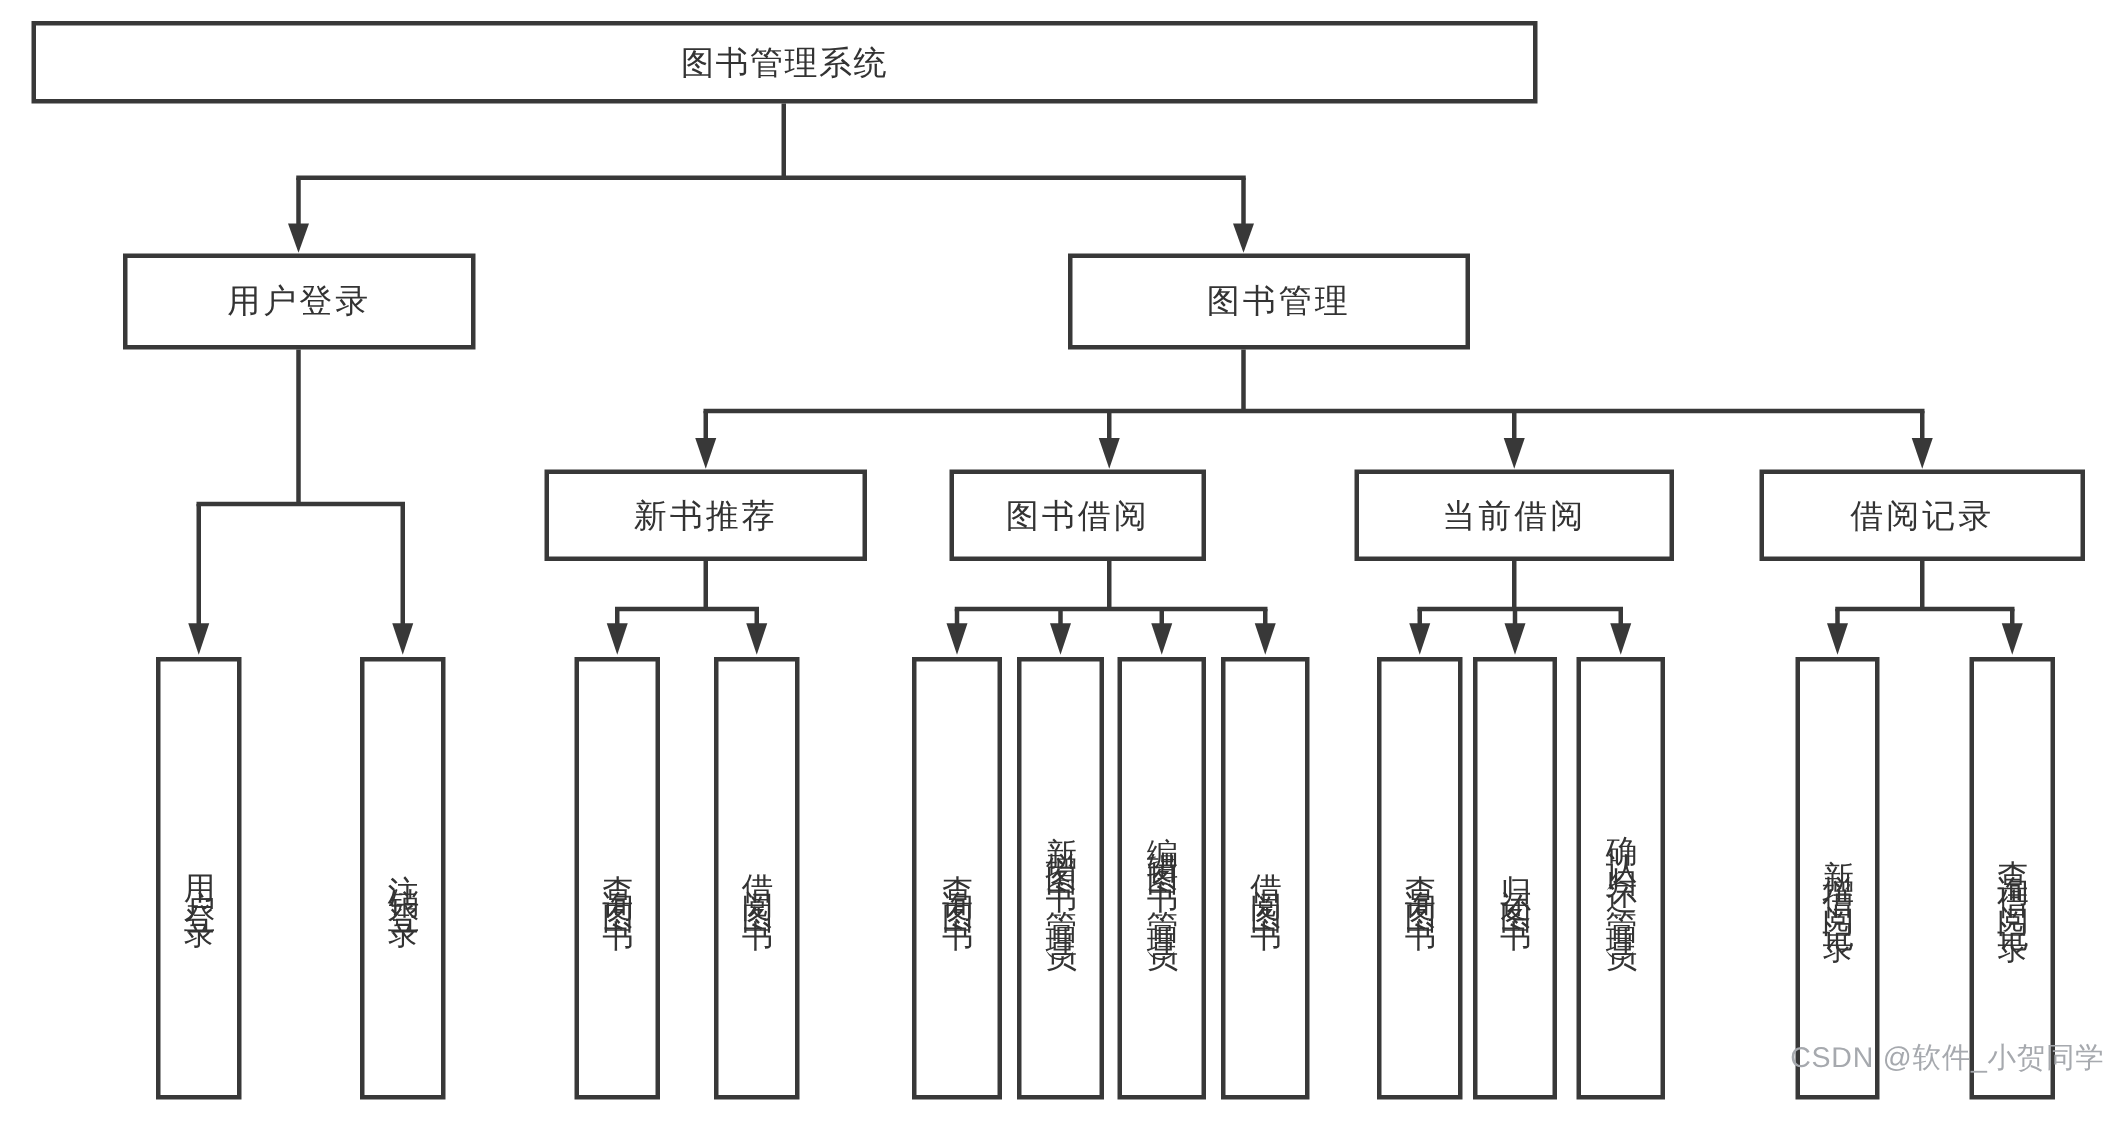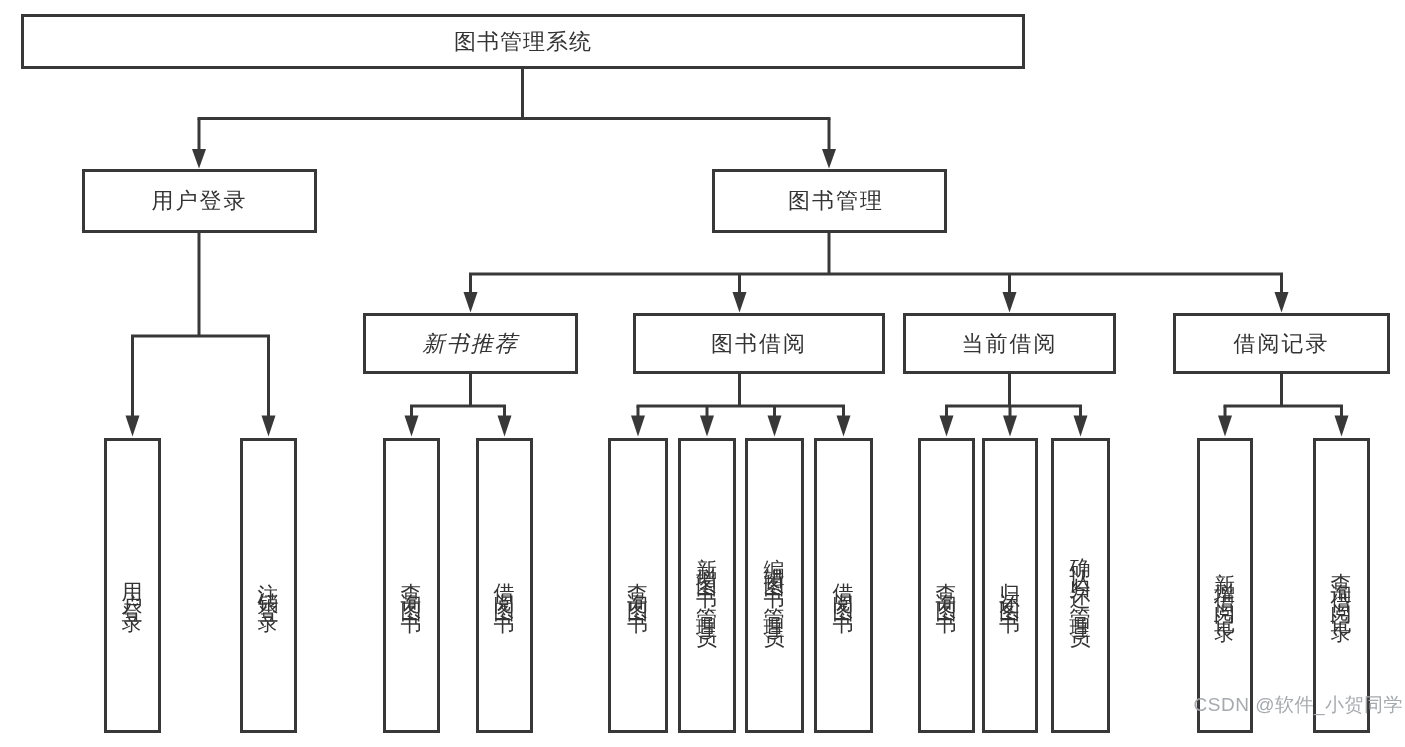--- a/index.html
+++ b/index.html
@@ -117,28 +117,28 @@
     </g>
   </svg>
 
   <div class="node root" style="left:21px;top:14px;width:1004px;height:55px;">
     <span class="hlabel">图书管理系统</span>
   </div>
 
   <div class="node" style="left:82px;top:169px;width:235px;height:64px;">
     <span class="hlabel">用户登录</span>
   </div>
-  <div class="node" style="left:712px;top:169px;width:235px;height:64px;padding-left:13px;">
+  <div class="node" style="left:712px;top:169px;width:268px;height:64px;padding-left:13px;">
     <span class="hlabel">图书管理</span>
   </div>
 
-  <div class="node" style="left:363px;top:313px;width:215px;height:61px;font-style:italic;">
+  <div class="node" style="left:363px;top:313px;width:215px;height:61px;">
     <span class="hlabel">新书推荐</span>
   </div>
-  <div class="node" style="left:633px;top:313px;width:252px;height:61px;">
+  <div class="node" style="left:633px;top:313px;width:171px;height:61px;">
     <span class="hlabel">图书借阅</span>
   </div>
   <div class="node" style="left:903px;top:313px;width:213px;height:61px;">
     <span class="hlabel">当前借阅</span>
   </div>
   <div class="node" style="left:1173px;top:313px;width:217px;height:61px;text-align:center;">
     <span class="hlabel">借阅记录</span>
   </div>
 
   <div class="node leaf" style="left:104px;top:438px;width:57px;height:295px;">

